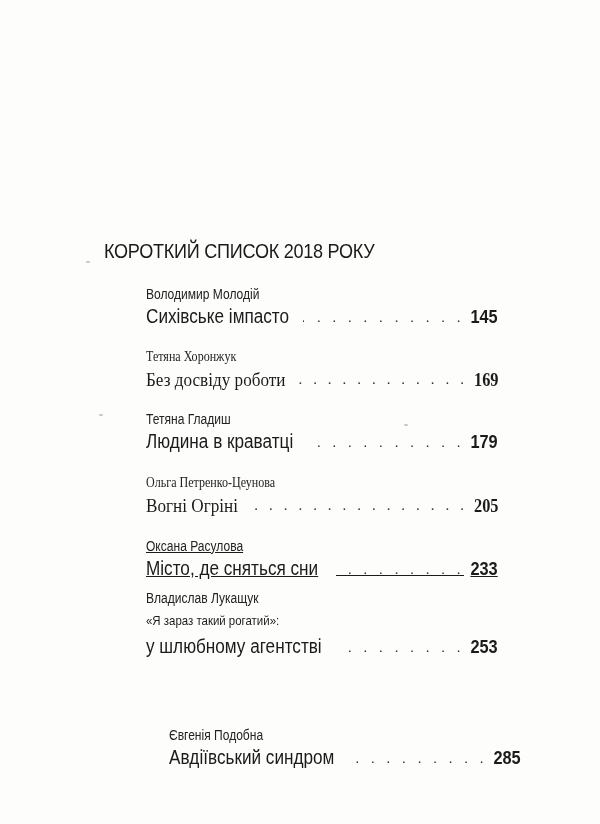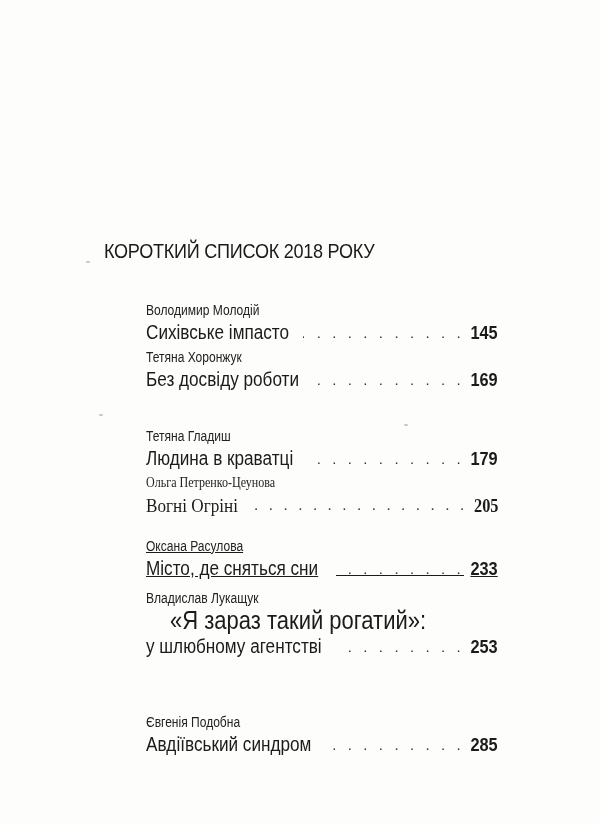--- a/index.html
+++ b/index.html
@@ -78,26 +78,25 @@
     }
     .title-line .pg {
       flex: 0 0 auto;
       font-weight: bold;
       font-size: 19px;
       transform: scaleX(0.86);
       transform-origin: right bottom;
       margin-left: 2px;
     }
     .plain-line {
-      font-size: 25px;
+      font-size: 13px;
       line-height: 23px;
       height: 23px;
       white-space: nowrap;
       margin-top: 3px;
-      margin-left: 24px;
     }
     .plain-line span {
       display: inline-block;
       transform: scaleX(0.88);
       transform-origin: left bottom;
     }
     .speck {
       position: absolute;
       width: 4px;
       height: 2px;
@@ -107,39 +106,39 @@
   </style>
 </head>
 <body>
 
 <div class="page">
 
   <div class="heading">КОРОТКИЙ СПИСОК 2018 РОКУ</div>
 
   <div class="entries">
 
-    <div class="entry" style="top:16px;">
+    <div class="entry" style="top:0px;">
       <div class="author">Володимир Молодій</div>
       <div class="title-line">
         <span class="ttl">Сихівське імпасто</span>
         <span class="leader">. . . . . . . . . . . . . . . . . . . . . . . . . . . . . . . . . . . . . . . . .</span>
         <span class="pg">145</span>
       </div>
     </div>
 
-    <div class="entry" style="top:63px;">
+    <div class="entry" style="top:63px;font-family:Liberation Serif, serif;">
       <div class="author">Тетяна Хоронжук</div>
       <div class="title-line">
         <span class="ttl">Без досвіду роботи</span>
         <span class="leader">. . . . . . . . . . . . . . . . . . . . . . . . . . . . . . . . . . . . . . . . .</span>
         <span class="pg">169</span>
       </div>
     </div>
 
-    <div class="entry" style="top:142px;">
+    <div class="entry" style="top:125px;">
       <div class="author">Тетяна Гладиш</div>
       <div class="title-line">
         <span class="ttl">Людина в краватці</span>
         <span class="leader">. . . . . . . . . . . . . . . . . . . . . . . . . . . . . . . . . . . . . . . . .</span>
         <span class="pg">179</span>
       </div>
     </div>
 
     <div class="entry" style="top:189px;font-family:Liberation Serif, serif;">
       <div class="author">Ольга Петренко-Цеунова</div>
@@ -164,21 +163,21 @@
       <div class="plain-line">
         <span>«Я зараз такий рогатий»:</span>
       </div>
       <div class="title-line">
         <span class="ttl">у шлюбному агентстві</span>
         <span class="leader">. . . . . . . . . . . . . . . . . . . . . . . . . . . . . . . . . . . . . . . . .</span>
         <span class="pg">253</span>
       </div>
     </div>
 
-    <div class="entry" style="top:428px;">
+    <div class="entry" style="top:441px;margin-left:23px;">
       <div class="author">Євгенія Подобна</div>
       <div class="title-line">
         <span class="ttl">Авдіївський синдром</span>
         <span class="leader">. . . . . . . . . . . . . . . . . . . . . . . . . . . . . . . . . . . . . . . . .</span>
         <span class="pg">285</span>
       </div>
     </div>
 
   </div>
 

